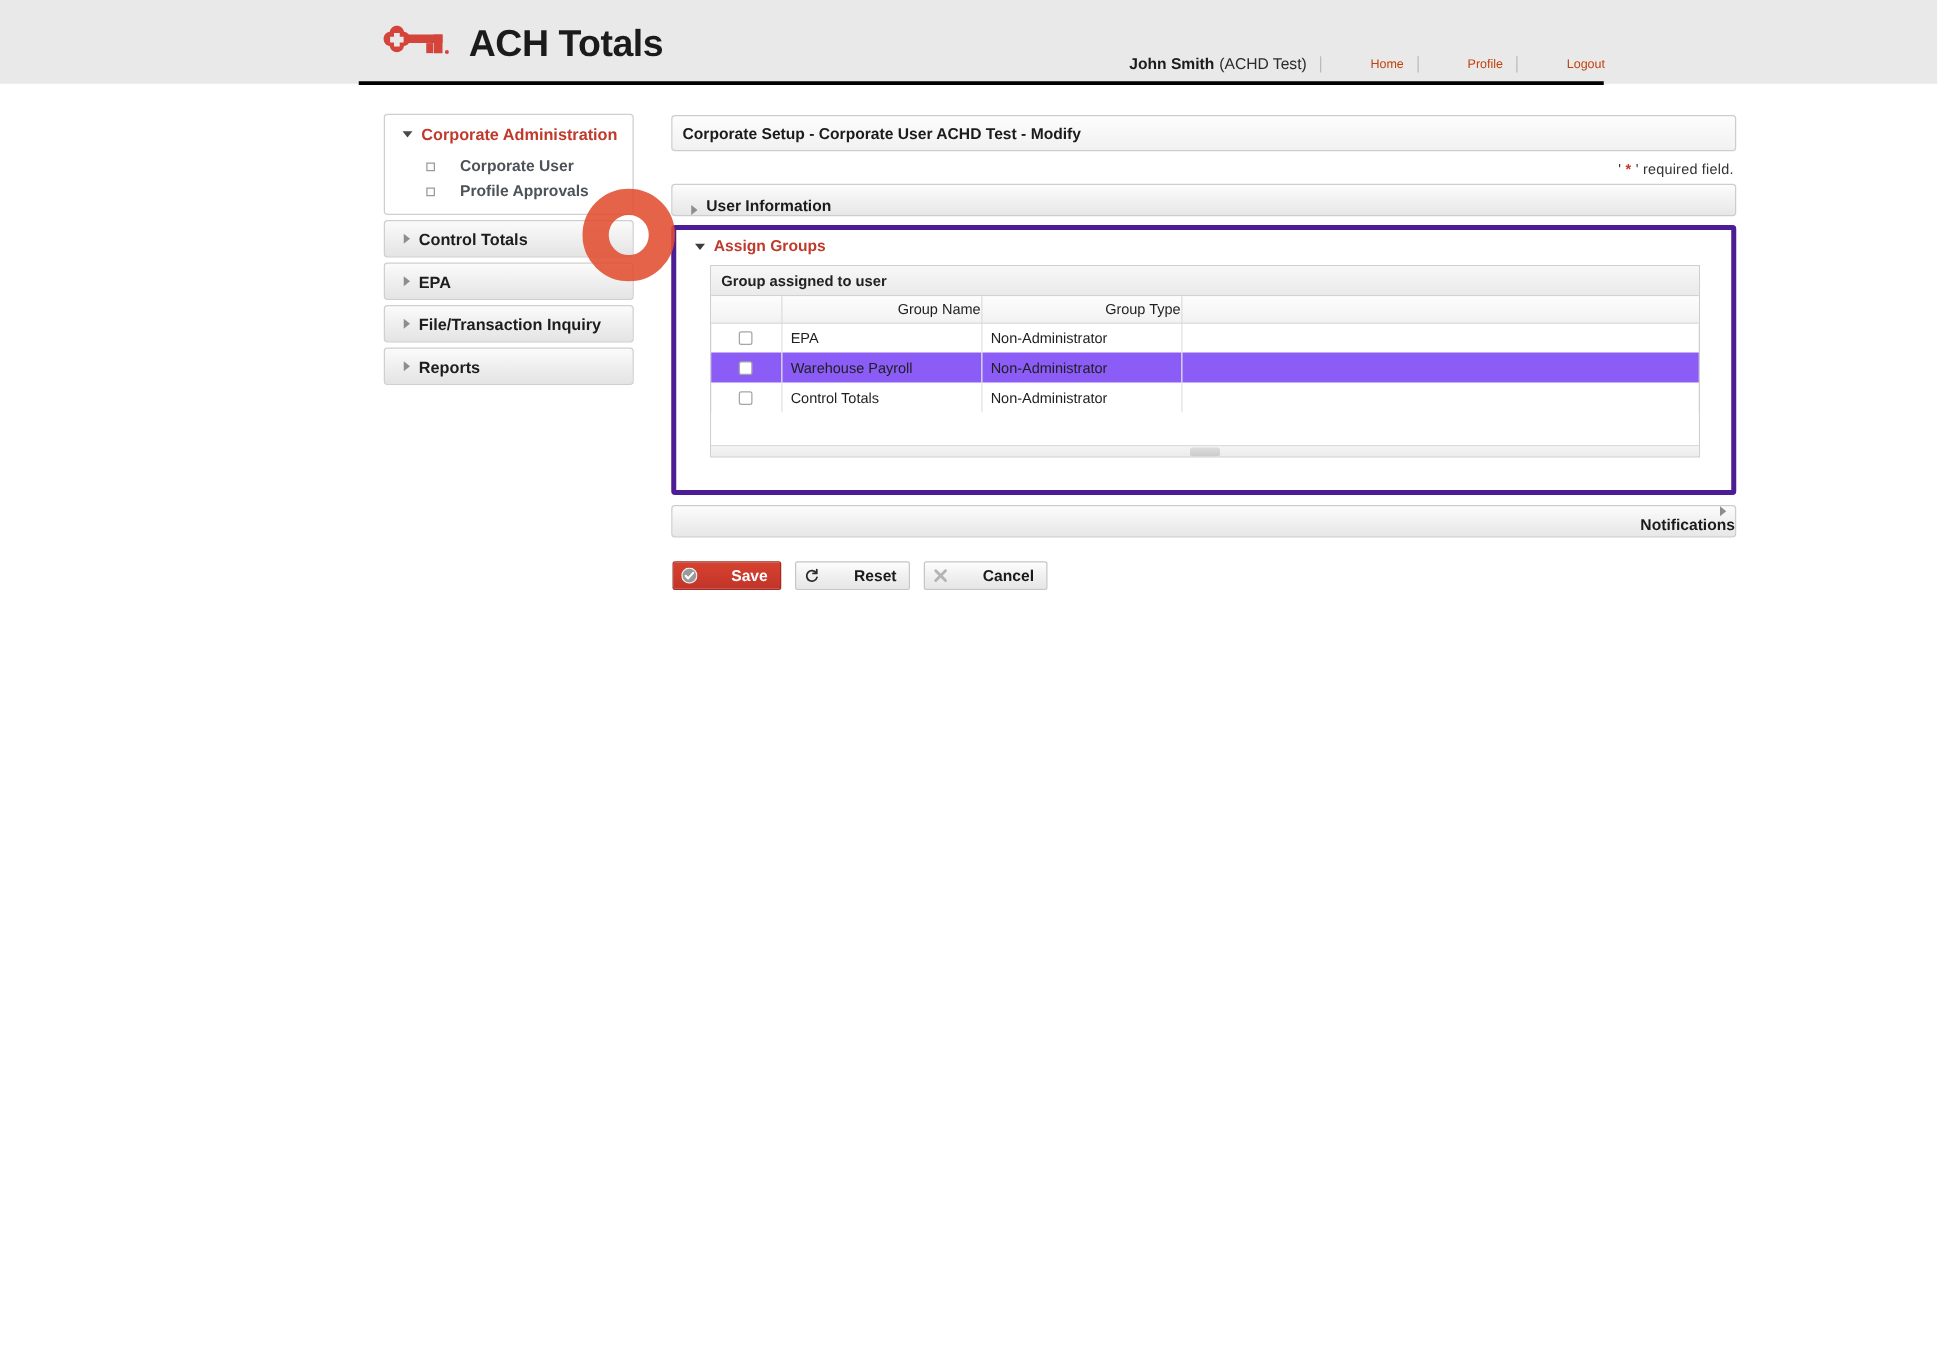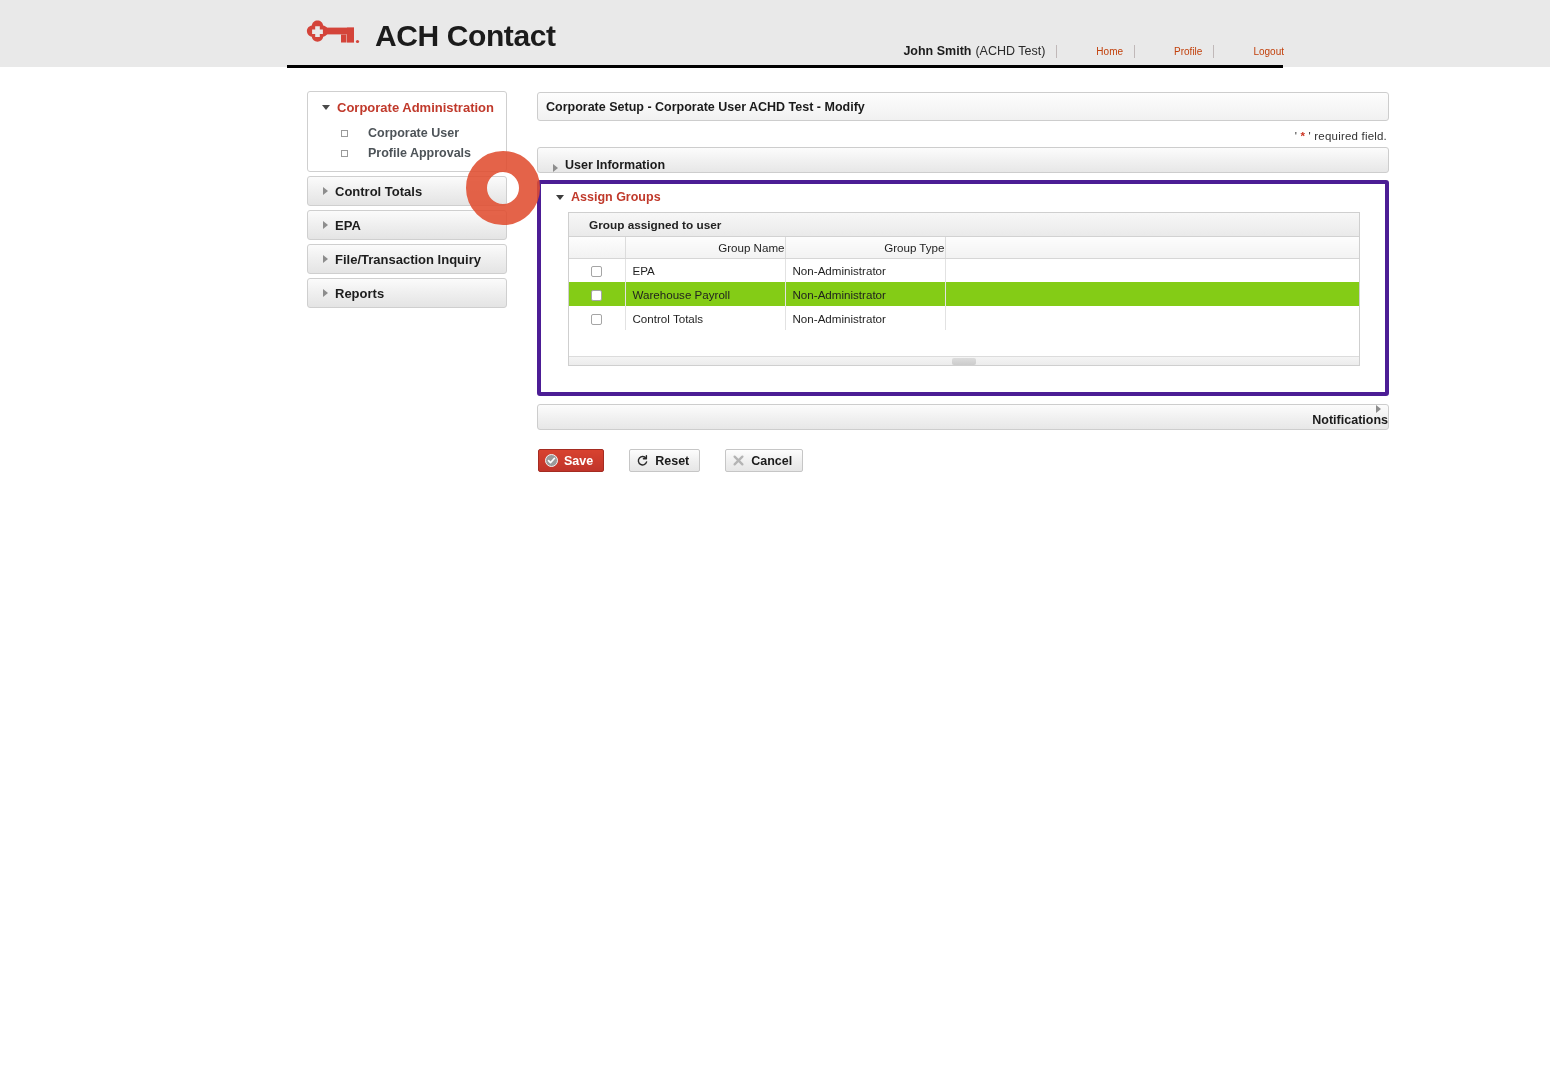--- a/index.html
+++ b/index.html
@@ -234,21 +234,20 @@
     border-bottom: 1px solid #d2d2d2;
     display: flex;
     align-items: center;
     padding-left: 8px;
   }
   .grid-caption .label {
     font-size: 11.8px;
     font-weight: bold;
     color: #222;
     white-space: nowrap;
-    margin-left: 12px;
   }
   table.grid {
     width: 100%;
     border-collapse: collapse;
     table-layout: fixed;
   }
   table.grid th {
     height: 21px;
     background: linear-gradient(to bottom, #fdfdfd 0%, #f2f2f2 100%);
     border-right: 1px solid #dcdcdc;
@@ -260,21 +259,21 @@
     padding: 0 0 0 7px;
   }
   table.grid td {
     height: 24px;
     border-right: 1px solid #e2e2e2;
     font-size: 11.6px;
     color: #1f1f1f;
     padding: 0 0 0 7px;
     vertical-align: middle;
   }
-  table.grid tr.alt td { background: #84cc16; }
+  table.grid tr.alt td { background: #8b5cf6; }
   table.grid th.c-check, table.grid td.c-check {
     width: 56px;
     padding: 0;
     text-align: center;
   }
   table.grid th.c-name, table.grid td.c-name { width: 160px; }
   table.grid th.c-type, table.grid td.c-type { width: 160px; }
   table.grid th.c-pad,  table.grid td.c-pad  { border-right: none; }
   .cbx {
     width: 11px; height: 11px;
@@ -311,21 +310,22 @@
   .btn {
     display: flex;
     align-items: center;
     height: 23px;
     padding: 0 10px 0 6px;
     border-radius: 2px;
     font-size: 12.5px;
     font-weight: bold;
     white-space: nowrap;
     cursor: default;
-    margin-right: 25px;
+    margin-right: 11px;
+    gap: 21px;
   }
   .btn .bi { margin-right: 6px; display: flex; align-items: center; }
   .btn-save {
     background: linear-gradient(to bottom, #d8422f 0%, #c0342a 100%);
     border: 1px solid #a52b21;
     color: #ffffff;
   }
   .btn-plain {
     background: linear-gradient(to bottom, #fdfdfd 0%, #efefef 55%, #e6e6e6 100%);
     border: 1px solid #c6c6c6;
@@ -374,21 +374,21 @@
           <path d="M18.5 3.5c-3.0 0-5.3 2.1-5.7 4.9c-2.8 0.4-4.9 2.7-4.9 5.7c0 3.0 2.1 5.3 4.9 5.7
                    c0.4 2.8 2.7 4.9 5.7 4.9c3.0 0 5.3-2.1 5.7-4.9c2.8-0.4 4.9-2.7 4.9-5.7
                    c0-3.0-2.1-5.3-4.9-5.7C23.8 5.6 21.5 3.5 18.5 3.5z"></path>
           <rect x="26" y="10.6" width="29" height="6.8"></rect>
           <rect x="48" y="10.6" width="7" height="15"></rect>
           <rect x="42" y="17.5" width="5.5" height="8"></rect>
         </g>
         <path d="M16.2 9.3h4.6v3.1h3.1v4.6h-3.1v3.1h-4.6v-3.1h-3.1v-4.6h3.1z" fill="#e9e9e9"></path>
         <circle cx="58.5" cy="24.5" r="1.6" fill="#d4443a"></circle>
       </svg>
-      <span class="logo-text">ACH Contact</span>
+      <span class="logo-text">ACH Totals</span>
     </div>
 
     <div class="userbar">
       <span class="uname">John Smith</span>
       <span class="uorg">(ACHD Test)</span>
       <span class="sep"></span>
       <a href="#">Home</a>
       <span class="sep"></span>
       <a href="#">Profile</a>
       <span class="sep"></span>

